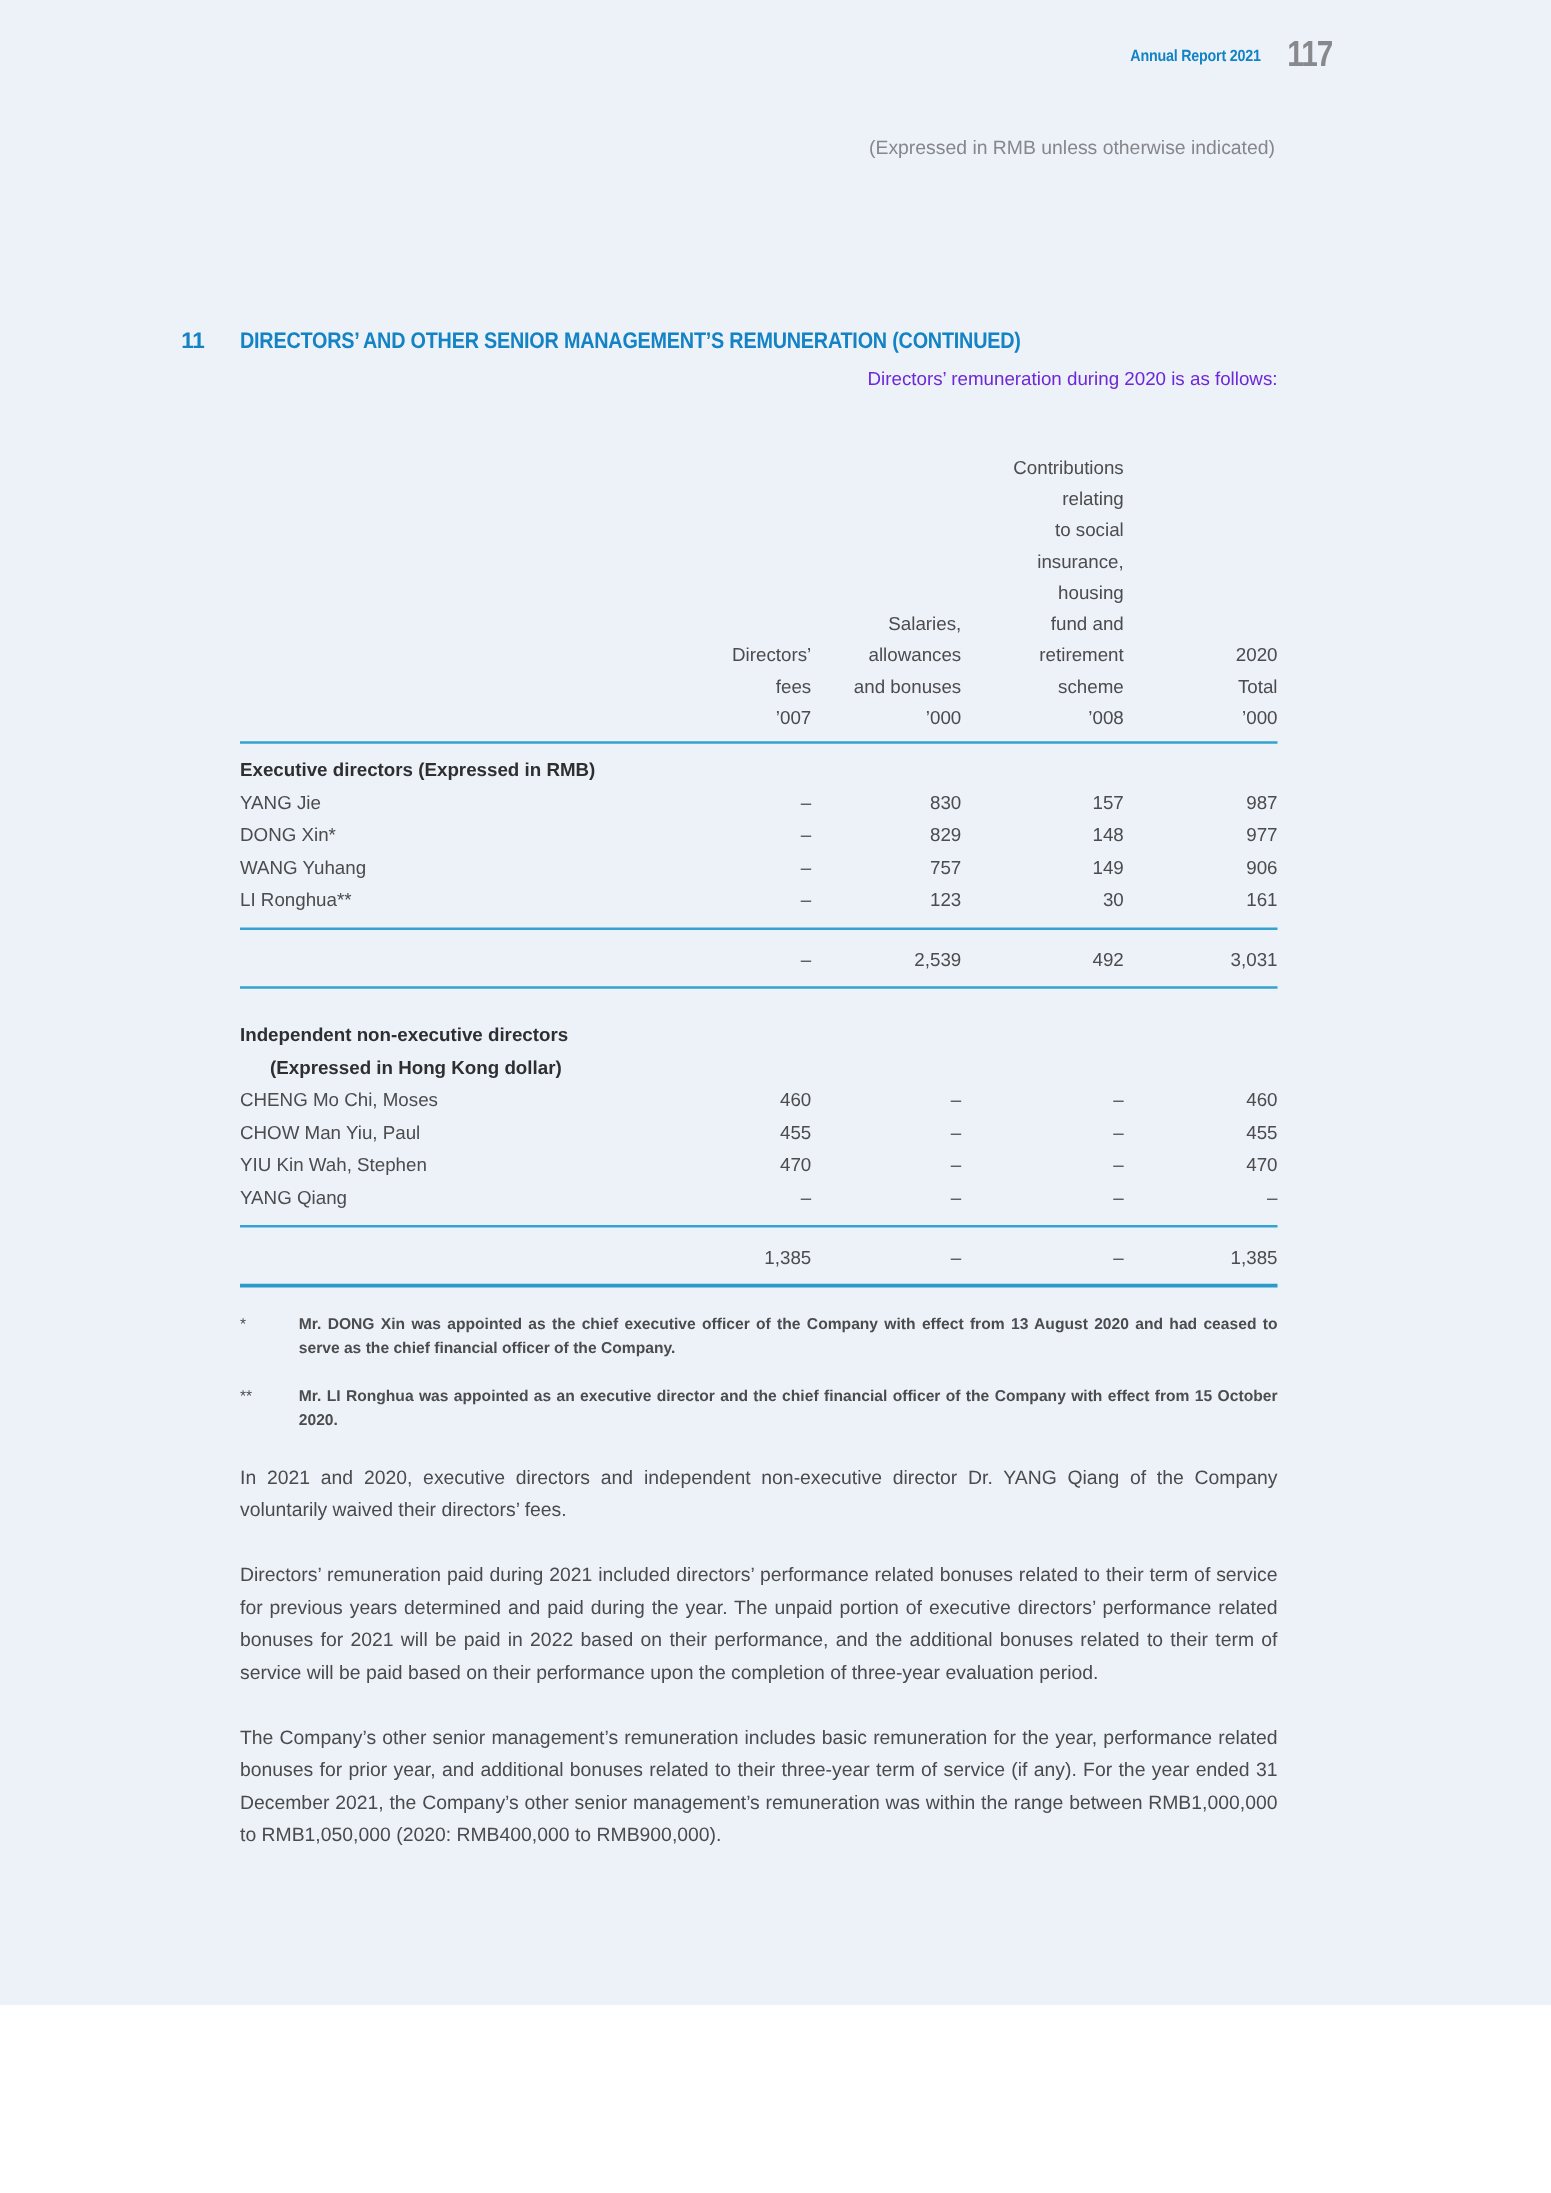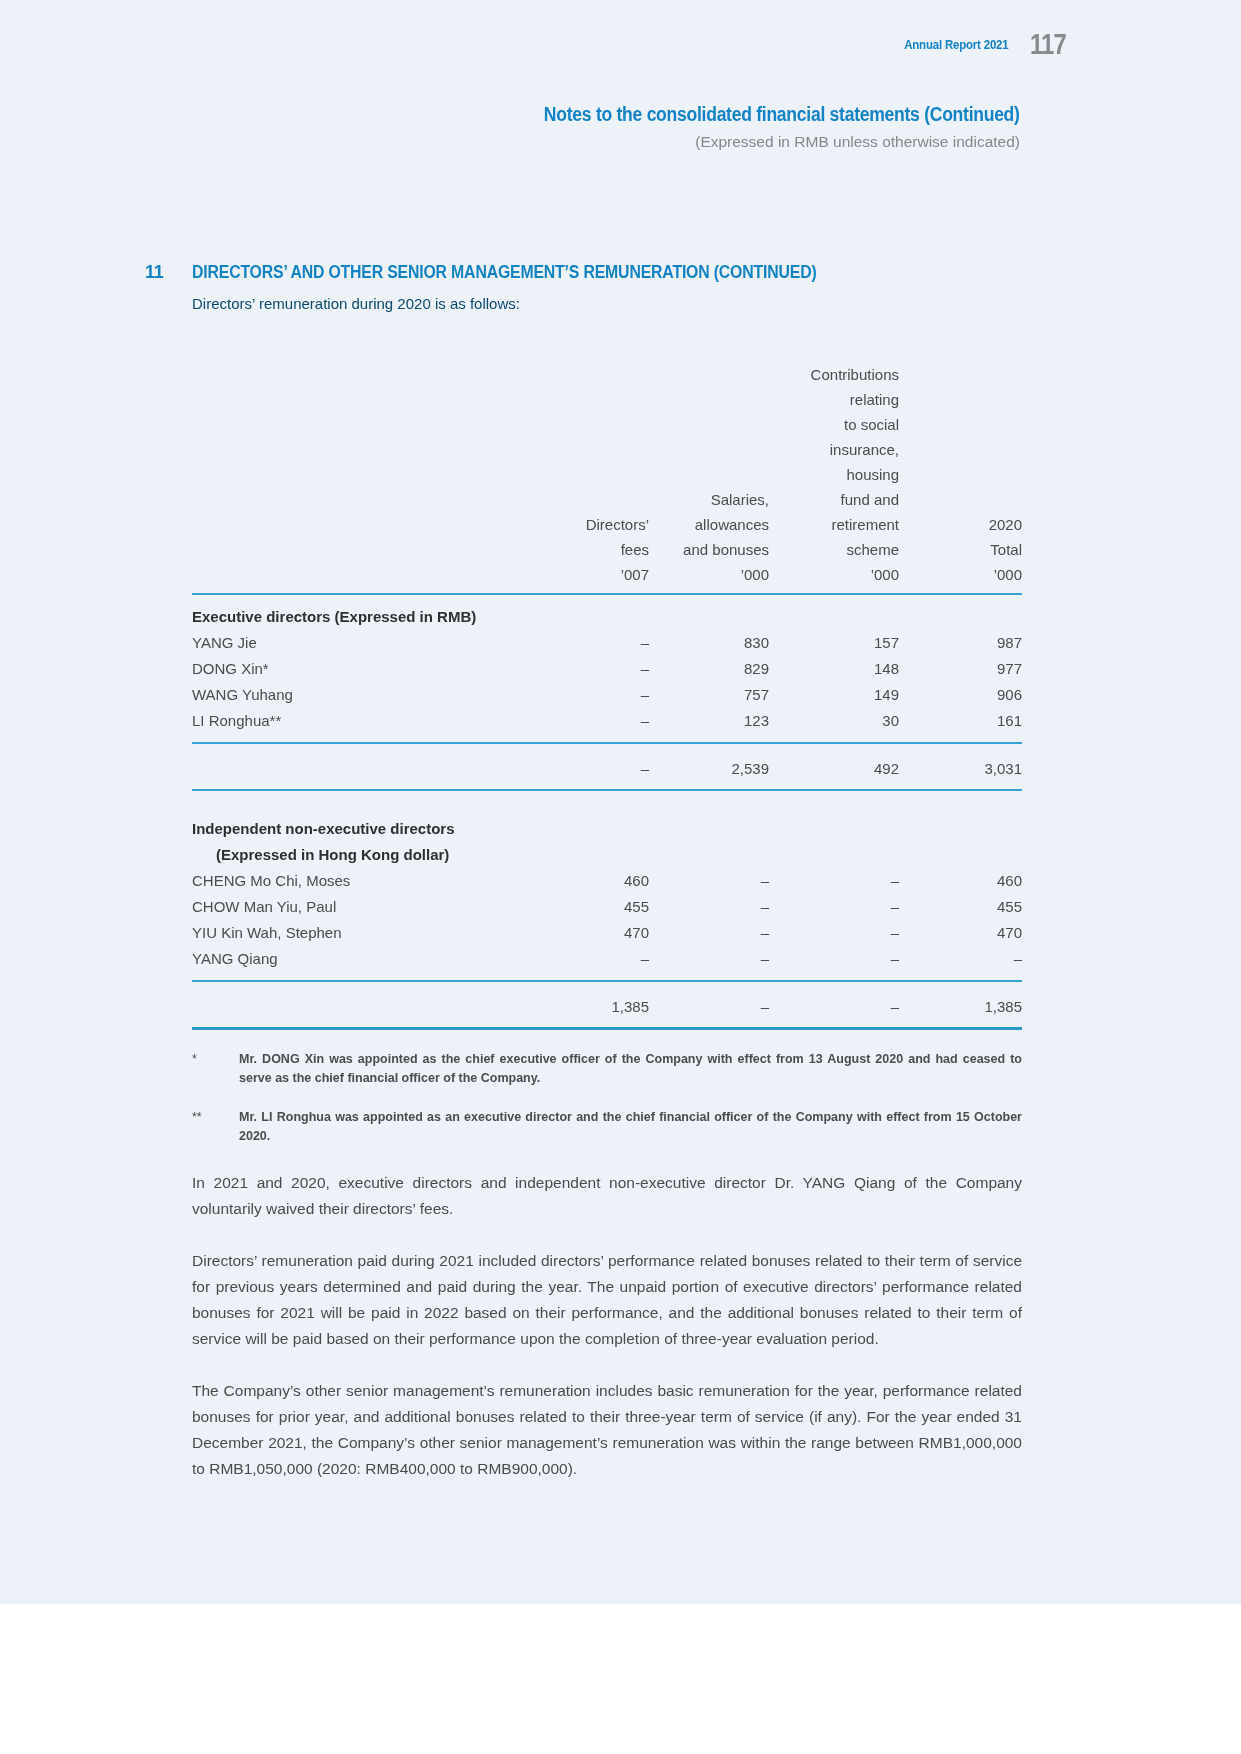--- a/index.html
+++ b/index.html
@@ -48,21 +48,21 @@
   .section-number {
     width: 47px; color: #1383c5; font-weight: bold; font-size: 18px;
     letter-spacing: -0.3px;
   }
   .section-title {
     color: #1383c5; font-weight: bold; font-size: 18px;
     display: inline-block; transform: scaleX(0.88); transform-origin: left center;
     letter-spacing: -0.2px; white-space: nowrap;
   }
   .indent { margin-left: 47px; }
-  .intro { margin-top: 12px; font-size: 15px; color: #0c4a6e; }
+  .intro { margin-top: 12px; font-size: 15px; color: #6d28d9; text-align: right; }
 
   
   .fin-table { width: 830px; margin-top: 50px; font-size: 15px; color: #4b4c4e; }
   .thead { display: flex; align-items: flex-end; }
   .th { white-space: pre-line; text-align: right; line-height: 25px; }
   .c-name  { flex: 1 1 auto; text-align: left; }
   .c-fees  { width: 130px; text-align: right; }
   .c-sal   { width: 120px; text-align: right; }
   .c-con   { width: 130px; text-align: right; }
   .c-tot   { width: 123px; text-align: right; }
@@ -97,21 +97,20 @@
 <body>
 
 <div class="page">
 
   <div class="header-right">
     <span class="report-label">Annual Report 2021</span>
     <span class="page-number">117</span>
   </div>
 
   <div class="title-block">
-    <div><span class="doc-title">Notes to the consolidated financial statements (Continued)</span></div>
     <div class="doc-subtitle">(Expressed in RMB unless otherwise indicated)</div>
   </div>
 
   <div class="content">
 
     <div class="section-head">
       <span class="section-number">11</span>
       <span class="section-title">DIRECTORS’ AND OTHER SENIOR MANAGEMENT’S REMUNERATION (CONTINUED)</span>
     </div>
     <div class="intro indent">Directors’ remuneration during 2020 is as follows:</div>
@@ -128,21 +127,21 @@
 and bonuses
 ’000</div>
         <div class="c-con th">Contributions
 relating
 to social
 insurance,
 housing
 fund and
 retirement
 scheme
-’000</div>
+’008</div>
         <div class="c-tot th">2020
 Total
 ’000</div>
       </div>
       <div class="rule-mid" style="margin-top:6px;"></div>
 
       <div class="section-label">Executive directors (Expressed in RMB)</div>
 
       <div class="trow">
         <div class="c-name">YANG Jie</div>

